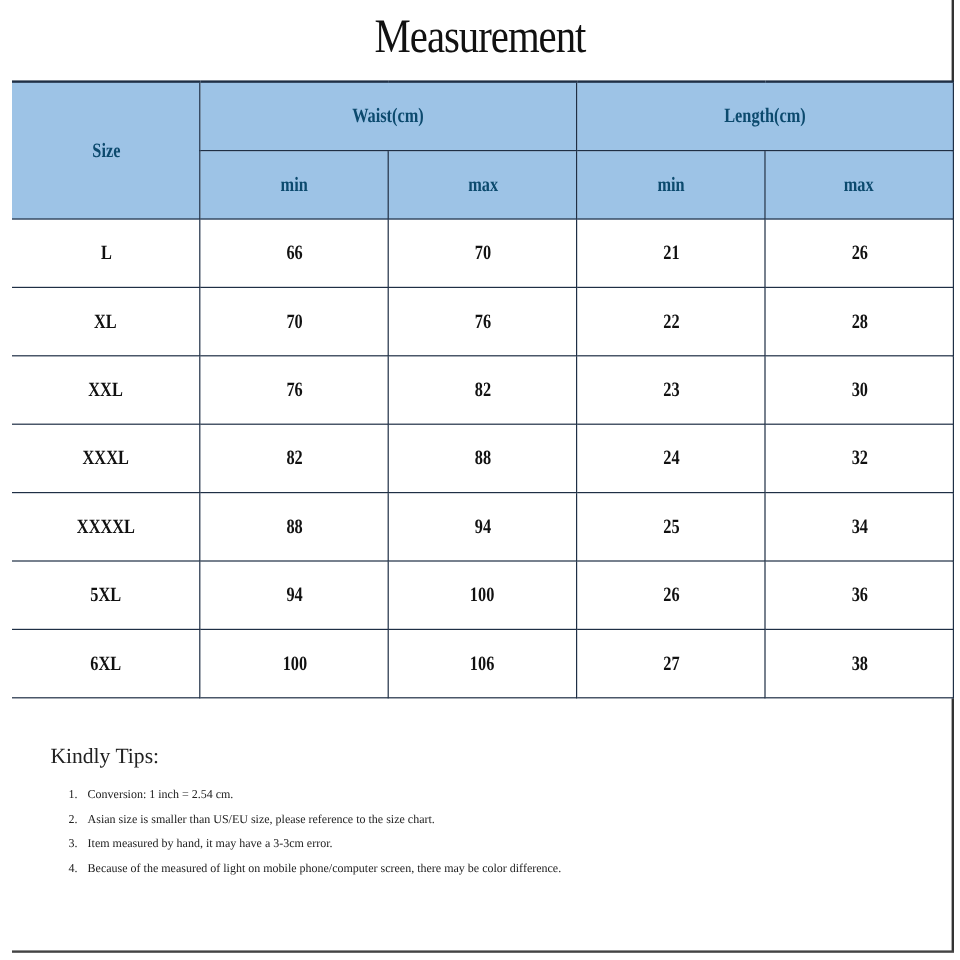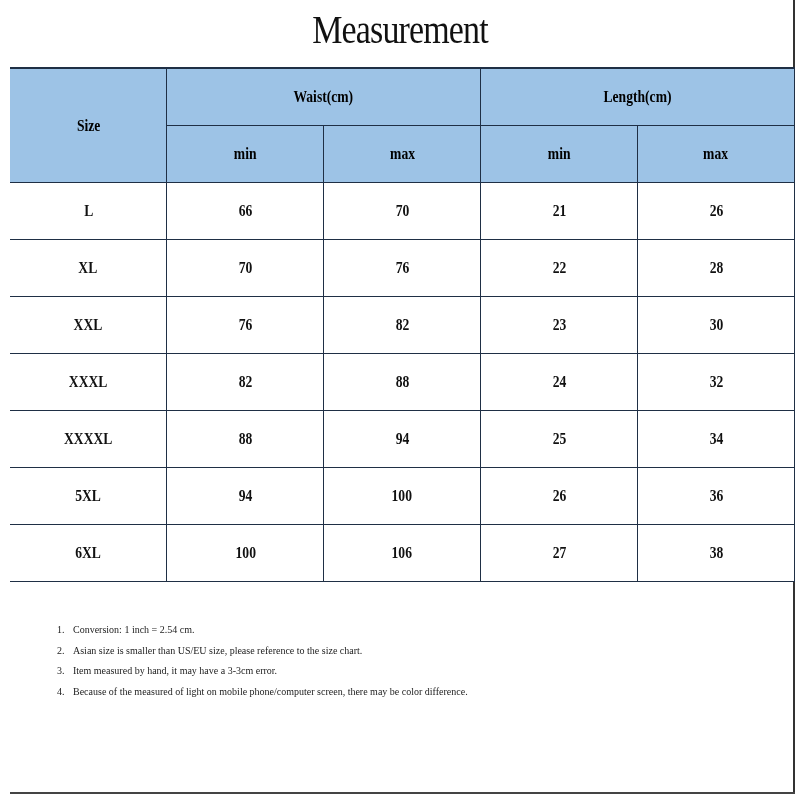--- a/index.html
+++ b/index.html
@@ -2,21 +2,21 @@
 <html><head>
 <meta charset="utf-8">
 <style>
   html, body { margin: 0; padding: 0; background: #ffffff; }
   body { width: 800px; height: 800px; position: relative; overflow: hidden; font-family: "Liberation Serif", serif; color: #111; }
   .title { position: absolute; top: 6px; left: 0; width: 800px; text-align: center; font-size: 40px; letter-spacing: -1px; transform: scaleX(0.85); transform-origin: center; color: #111; }
   .right-rule { position: absolute; left: 793px; top: 0; width: 2px; height: 793px; background: #333; }
   .bottom-rule { position: absolute; left: 10px; top: 792px; width: 785px; height: 2px; background: #444; }
   table.size-table { position: absolute; left: 10px; top: 67px; width: 785px; border-collapse: collapse; table-layout: fixed; }
   table.size-table td, table.size-table th { border: 1.5px solid #1f2f45; text-align: center; font-weight: bold; font-size: 17px; padding: 0; }
-  table.size-table th { background: #9dc3e6; color: #000000; }
+  table.size-table th { background: #9dc3e6; color: #0c4a6e; }
   table.size-table tr.hdr th { height: 56px; }
   table.size-table tr.row td { height: 56px; background: #fff; }
   table.size-table td:first-child, table.size-table th:first-child { border-left: none; }
   table.size-table tr.hdr1 th { border-top: 2px solid #1f2f45; }
   .cond { display: inline-block; transform: scaleX(0.8); transform-origin: center; }
   .tips { position: absolute; left: 42px; top: 620px; width: 640px; font-family: "Liberation Serif", serif; color: #222; }
   .tips-title { font-size: 18px; margin-bottom: 12px; }
   .tips ol { margin: 0; padding-left: 25px; font-size: 10px; line-height: 20.5px; }
   .tips ol li { padding-left: 6px; }
 </style>
@@ -85,20 +85,21 @@
     <td><span class="cond">6XL</span></td>
     <td><span class="cond">100</span></td>
     <td><span class="cond">106</span></td>
     <td><span class="cond">27</span></td>
     <td><span class="cond">38</span></td>
   </tr>
 </tbody>
   </table>
 
 <div class="tips">
+  <div class="tips-title">Kindly Tips:</div>
   <ol>
     <li>Conversion: 1 inch = 2.54 cm.</li>
     <li>Asian size is smaller than US/EU size, please reference to the size chart.</li>
     <li>Item measured by hand, it may have a 3-3cm error.</li>
     <li>Because of the measured of light on mobile phone/computer screen, there may be color difference.</li>
   </ol>
 </div>
 
 <div class="bottom-rule"></div>
 

